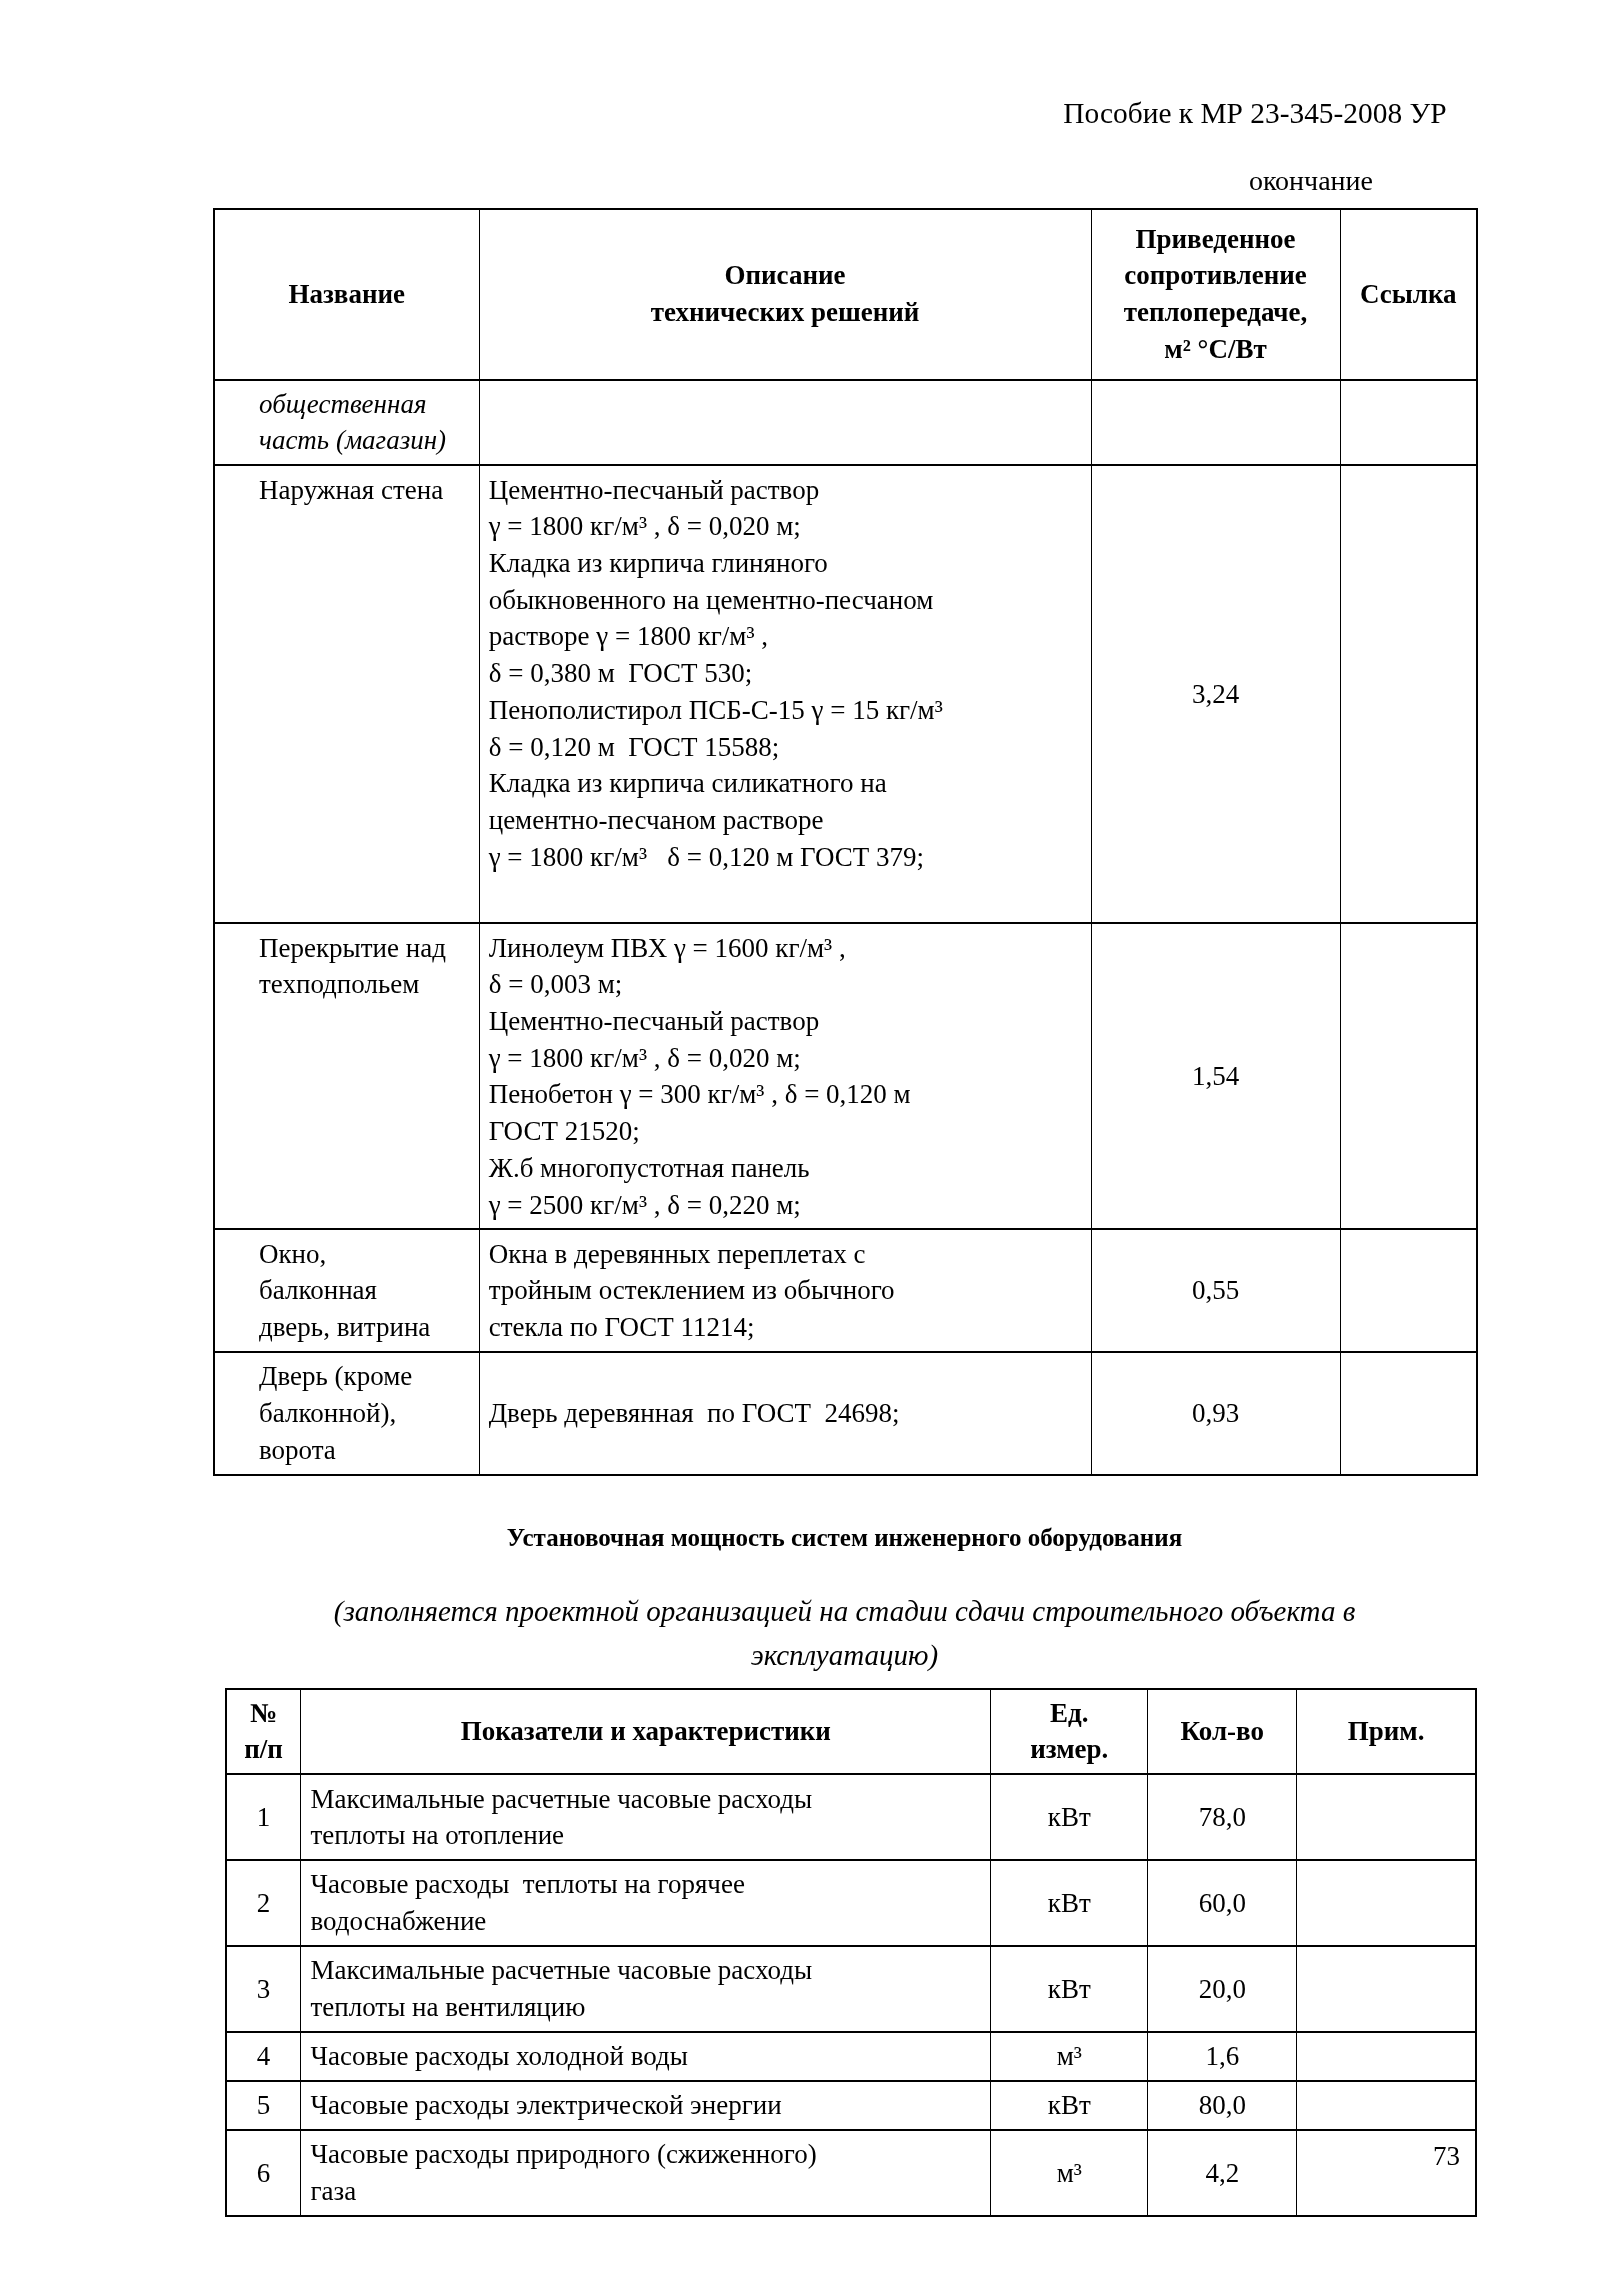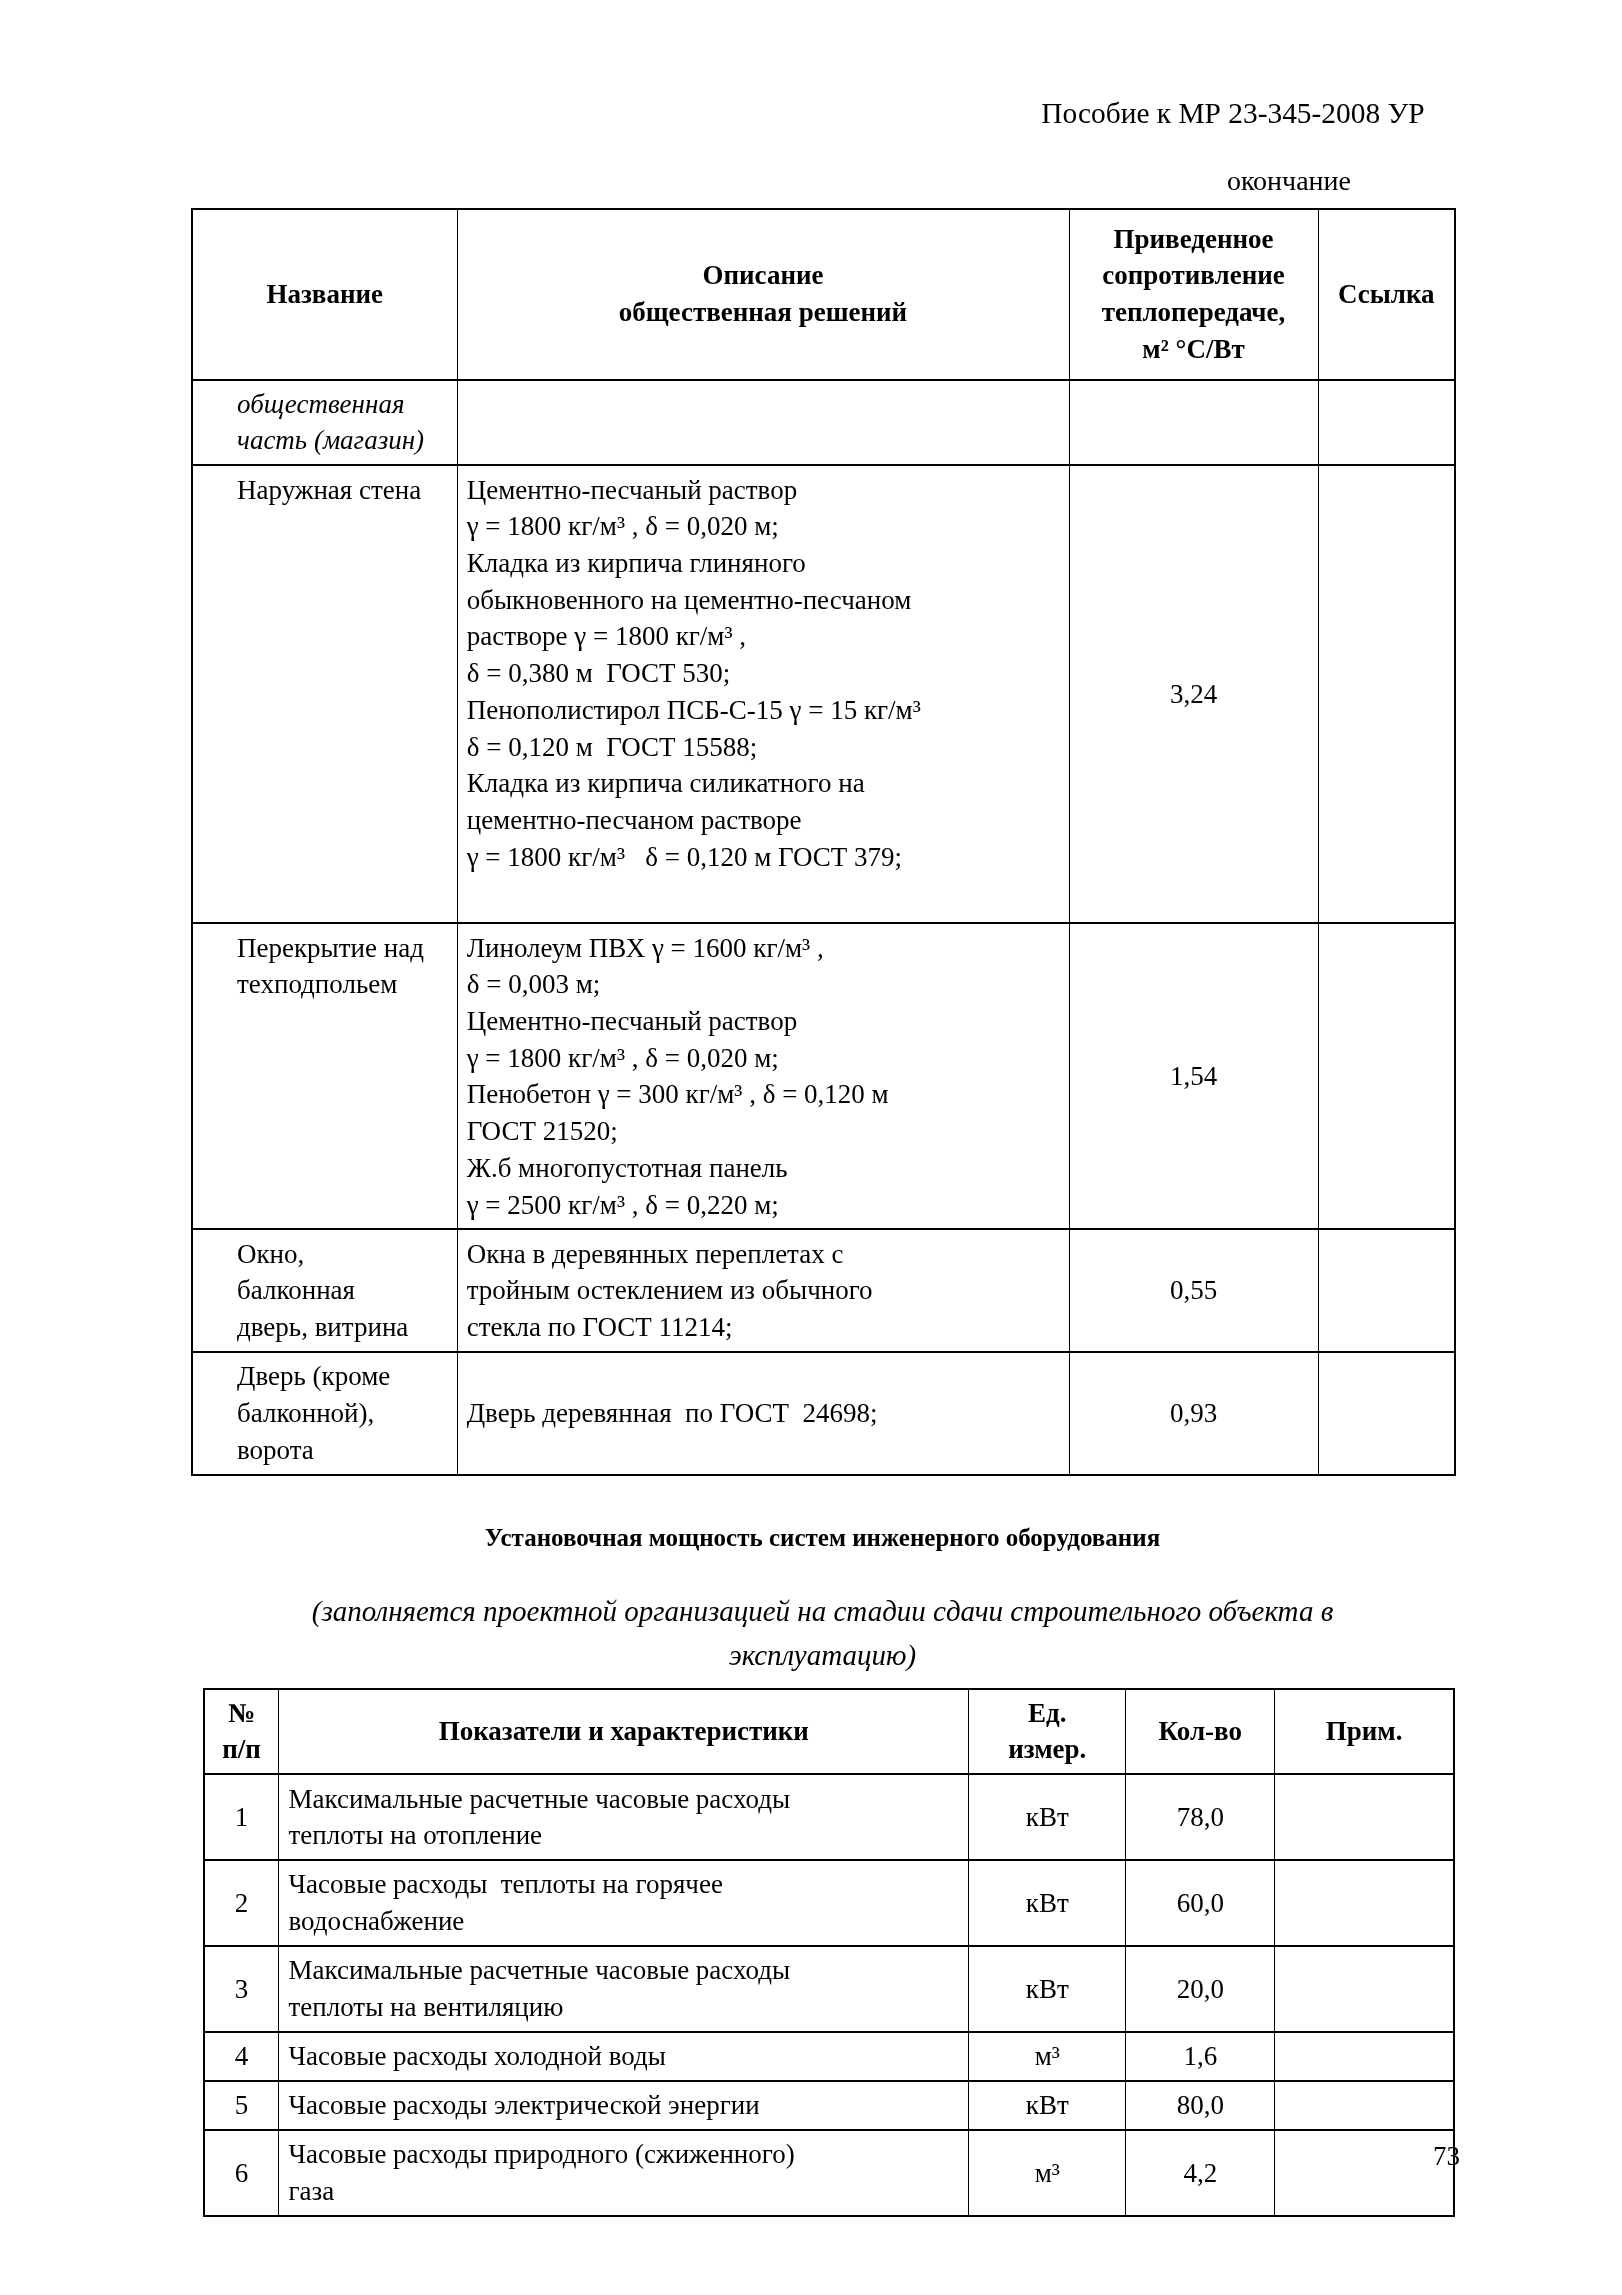--- a/index.html
+++ b/index.html
@@ -3,21 +3,21 @@
 <meta charset="utf-8">
 <style>
   * { margin: 0; padding: 0; box-sizing: border-box; }
   html, body { background: #ffffff; }
   body {
     width: 1622px; height: 2295px;
     position: relative;
     color: #000;
     font-family: "Liberation Serif", "DejaVu Serif", serif;
   }
-  .content { position: absolute; left: 191px; top: 0; width: 1263px; }
+  .content { position: absolute; left: 213px; top: 0; width: 1263px; }
 
   .doc-header {
     padding-top: 97px;
     text-align: right;
     padding-right: 29.4px;
     font-size: 29.4px;
     white-space: pre-wrap;
   }
   .continuation {
     margin-top: 35px;
@@ -92,21 +92,21 @@
     <colgroup>
       <col style="width:265px">
         <col style="width:612px">
         <col style="width:249px">
         <col style="width:137px">
     </colgroup>
     <thead>
       <tr style="height:171px">
         <th>Название</th>
         <th>Описание
-общественная решений</th>
+технических решений</th>
         <th>Приведенное
 сопротивление
 теплопередаче,
 м² °С/Вт</th>
         <th>Ссылка</th>
       </tr>
     </thead>
     <tbody>
       <tr style="height:77px">
         <td class="c1 italic">общественная

